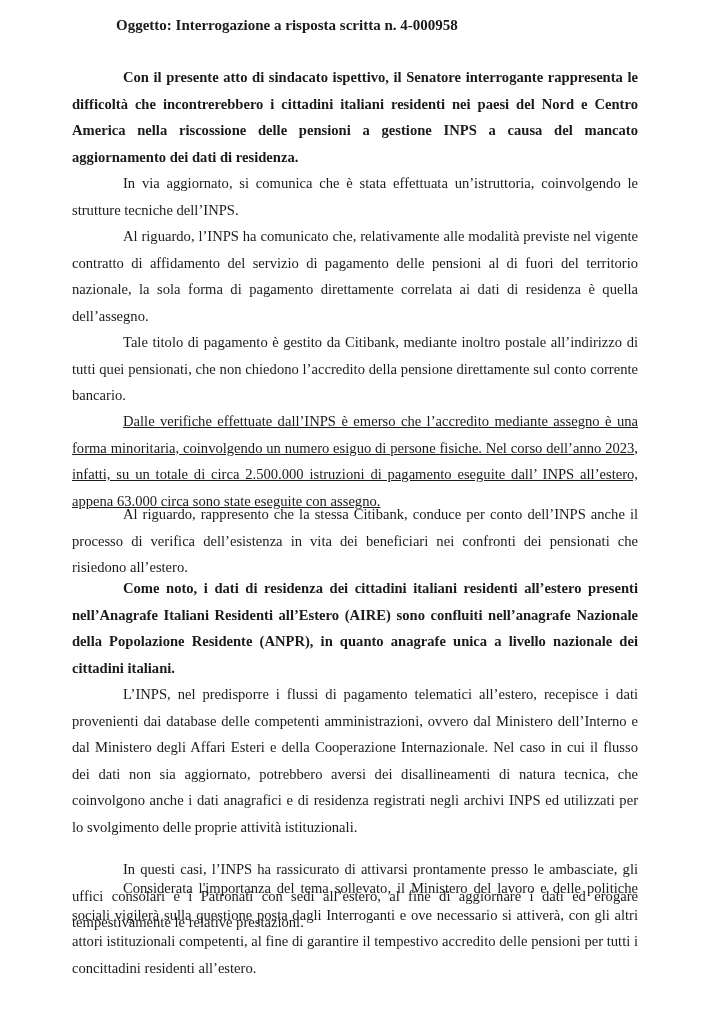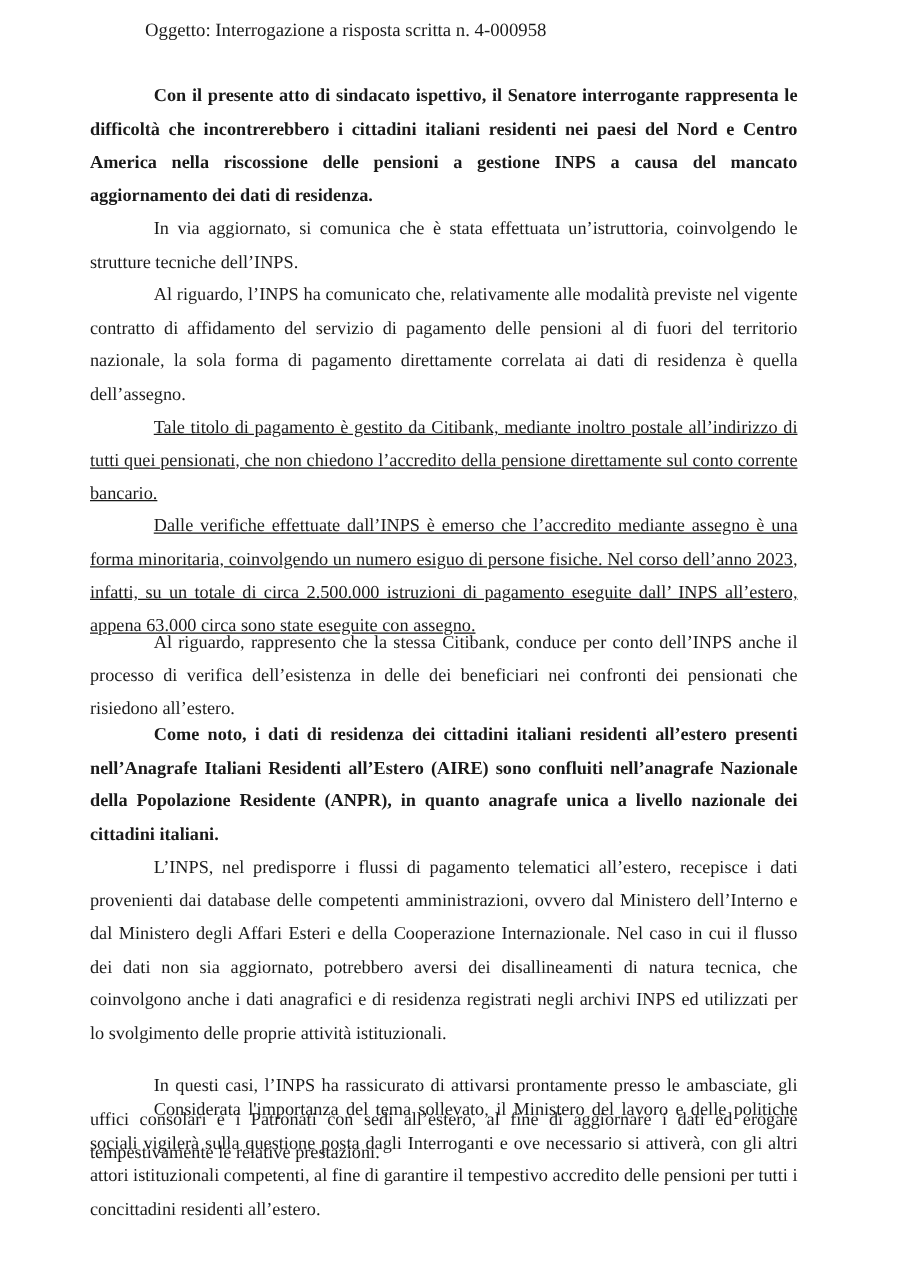--- a/index.html
+++ b/index.html
@@ -13,21 +13,21 @@
       position: relative;
       overflow: hidden;
       font-family: "Liberation Serif", "DejaVu Serif", serif;
       color: #1a1a1a;
     }
     .title {
       position: absolute;
       left: 116px;
       top: 17px;
       font-size: 15px;
-      font-weight: normal;
+      font-weight: bold;
       letter-spacing: 0px;
       white-space: nowrap;
     }
     .para {
       position: absolute;
       left: 72px;
       width: 566px;
       font-size: 14.6px;
       line-height: 26.5px;
       text-align: justify;
@@ -37,20 +37,20 @@
   </style>
 </head>
 <body>
 
 <div>
   <div class="title">Oggetto: Interrogazione a risposta scritta n. 4-000958</div>
 
   <p class="para" style="top:64px;font-weight:bold;">Con il presente atto di sindacato ispettivo, il Senatore interrogante rappresenta le difficoltà che incontrerebbero i cittadini italiani residenti nei paesi del Nord e Centro America nella riscossione delle pensioni a gestione INPS a causa del mancato aggiornamento dei dati di residenza.</p>
   <p class="para" style="top:170px;">In via aggiornato, si comunica che è stata effettuata un’istruttoria, coinvolgendo le strutture tecniche dell’INPS.</p>
   <p class="para" style="top:223px;">Al riguardo, l’INPS ha comunicato che, relativamente alle modalità previste nel vigente contratto di affidamento del servizio di pagamento delle pensioni al di fuori del territorio nazionale, la sola forma di pagamento direttamente correlata ai dati di residenza è quella dell’assegno.</p>
-  <p class="para" style="top:329px;text-decoration:underline;">Tale titolo di pagamento è gestito da Citibank, mediante inoltro postale all’indirizzo di tutti quei pensionati, che non chiedono l’accredito della pensione direttamente sul conto corrente bancario.</p>
+  <p class="para" style="top:329px;">Tale titolo di pagamento è gestito da Citibank, mediante inoltro postale all’indirizzo di tutti quei pensionati, che non chiedono l’accredito della pensione direttamente sul conto corrente bancario.</p>
   <p class="para" style="top:408px;text-decoration:underline;">Dalle verifiche effettuate dall’INPS è emerso che l’accredito mediante assegno è una forma minoritaria, coinvolgendo un numero esiguo di persone fisiche. Nel corso dell’anno 2023, infatti, su un totale di circa 2.500.000 istruzioni di pagamento eseguite dall’ INPS all’estero, appena 63.000 circa sono state eseguite con assegno.</p>
-  <p class="para" style="top:501px;">Al riguardo, rappresento che la stessa Citibank, conduce per conto dell’INPS anche il processo di verifica dell’esistenza in delle dei beneficiari nei confronti dei pensionati che risiedono all’estero.</p>
+  <p class="para" style="top:501px;">Al riguardo, rappresento che la stessa Citibank, conduce per conto dell’INPS anche il processo di verifica dell’esistenza in vita dei beneficiari nei confronti dei pensionati che risiedono all’estero.</p>
   <p class="para" style="top:575px;font-weight:bold;">Come noto, i dati di residenza dei cittadini italiani residenti all’estero presenti nell’Anagrafe Italiani Residenti all’Estero (AIRE) sono confluiti nell’anagrafe Nazionale della Popolazione Residente (ANPR), in quanto anagrafe unica a livello nazionale dei cittadini italiani.</p>
   <p class="para" style="top:681px;">L’INPS, nel predisporre i flussi di pagamento telematici all’estero, recepisce i dati provenienti dai database delle competenti amministrazioni, ovvero dal Ministero dell’Interno e dal Ministero degli Affari Esteri e della Cooperazione Internazionale. Nel caso in cui il flusso dei dati non sia aggiornato, potrebbero aversi dei disallineamenti di natura tecnica, che coinvolgono anche i dati anagrafici e di residenza registrati negli archivi INPS ed utilizzati per lo svolgimento delle proprie attività istituzionali.</p>
   <p class="para" style="top:820px;margin-top:36px;">In questi casi, l’INPS ha rassicurato di attivarsi prontamente presso le ambasciate, gli uffici consolari e i Patronati con sedi all’estero, al fine di aggiornare i dati ed erogare tempestivamente le relative prestazioni.</p>
   <p class="para" style="top:875px;">Considerata l'importanza del tema sollevato, il Ministero del lavoro e delle politiche sociali vigilerà sulla questione posta dagli Interroganti e ove necessario si attiverà, con gli altri attori istituzionali competenti, al fine di garantire il tempestivo accredito delle pensioni per tutti i concittadini residenti all’estero.</p>
 </div>
 
 </body></html>

